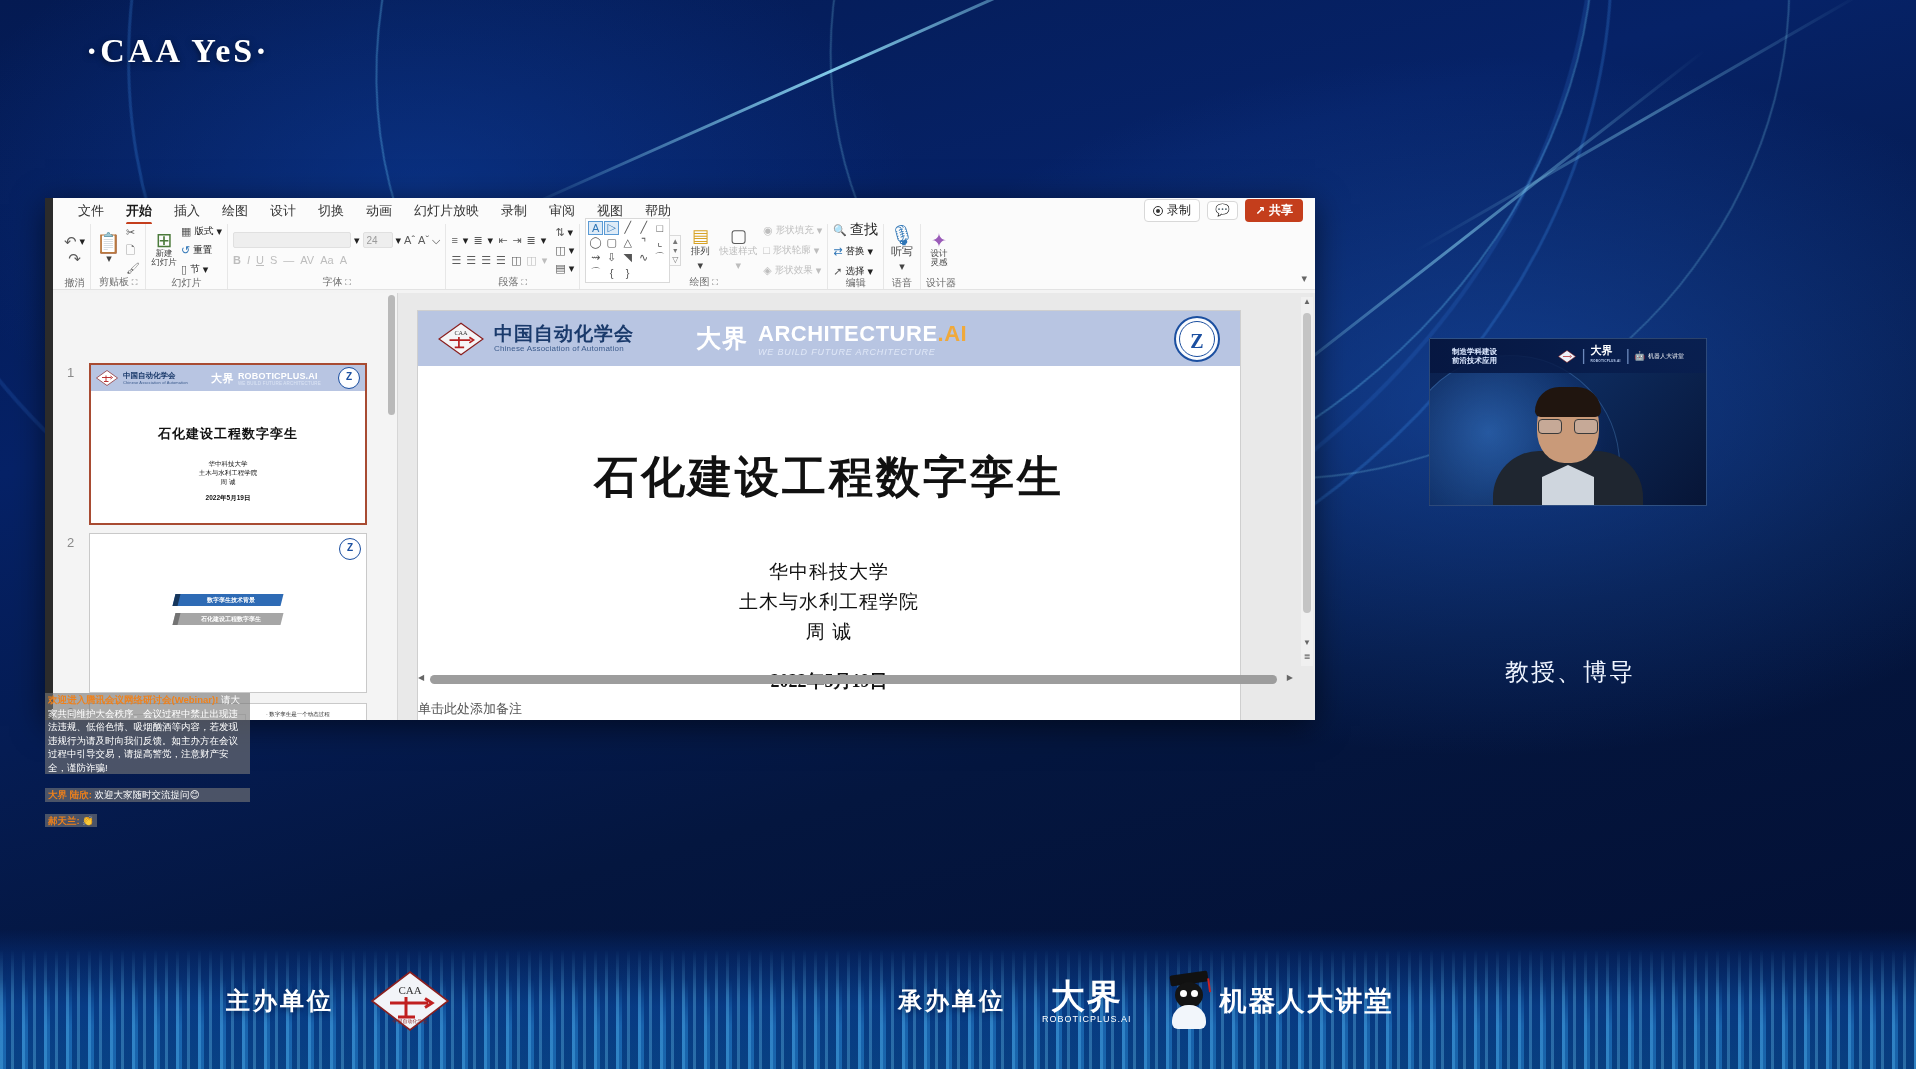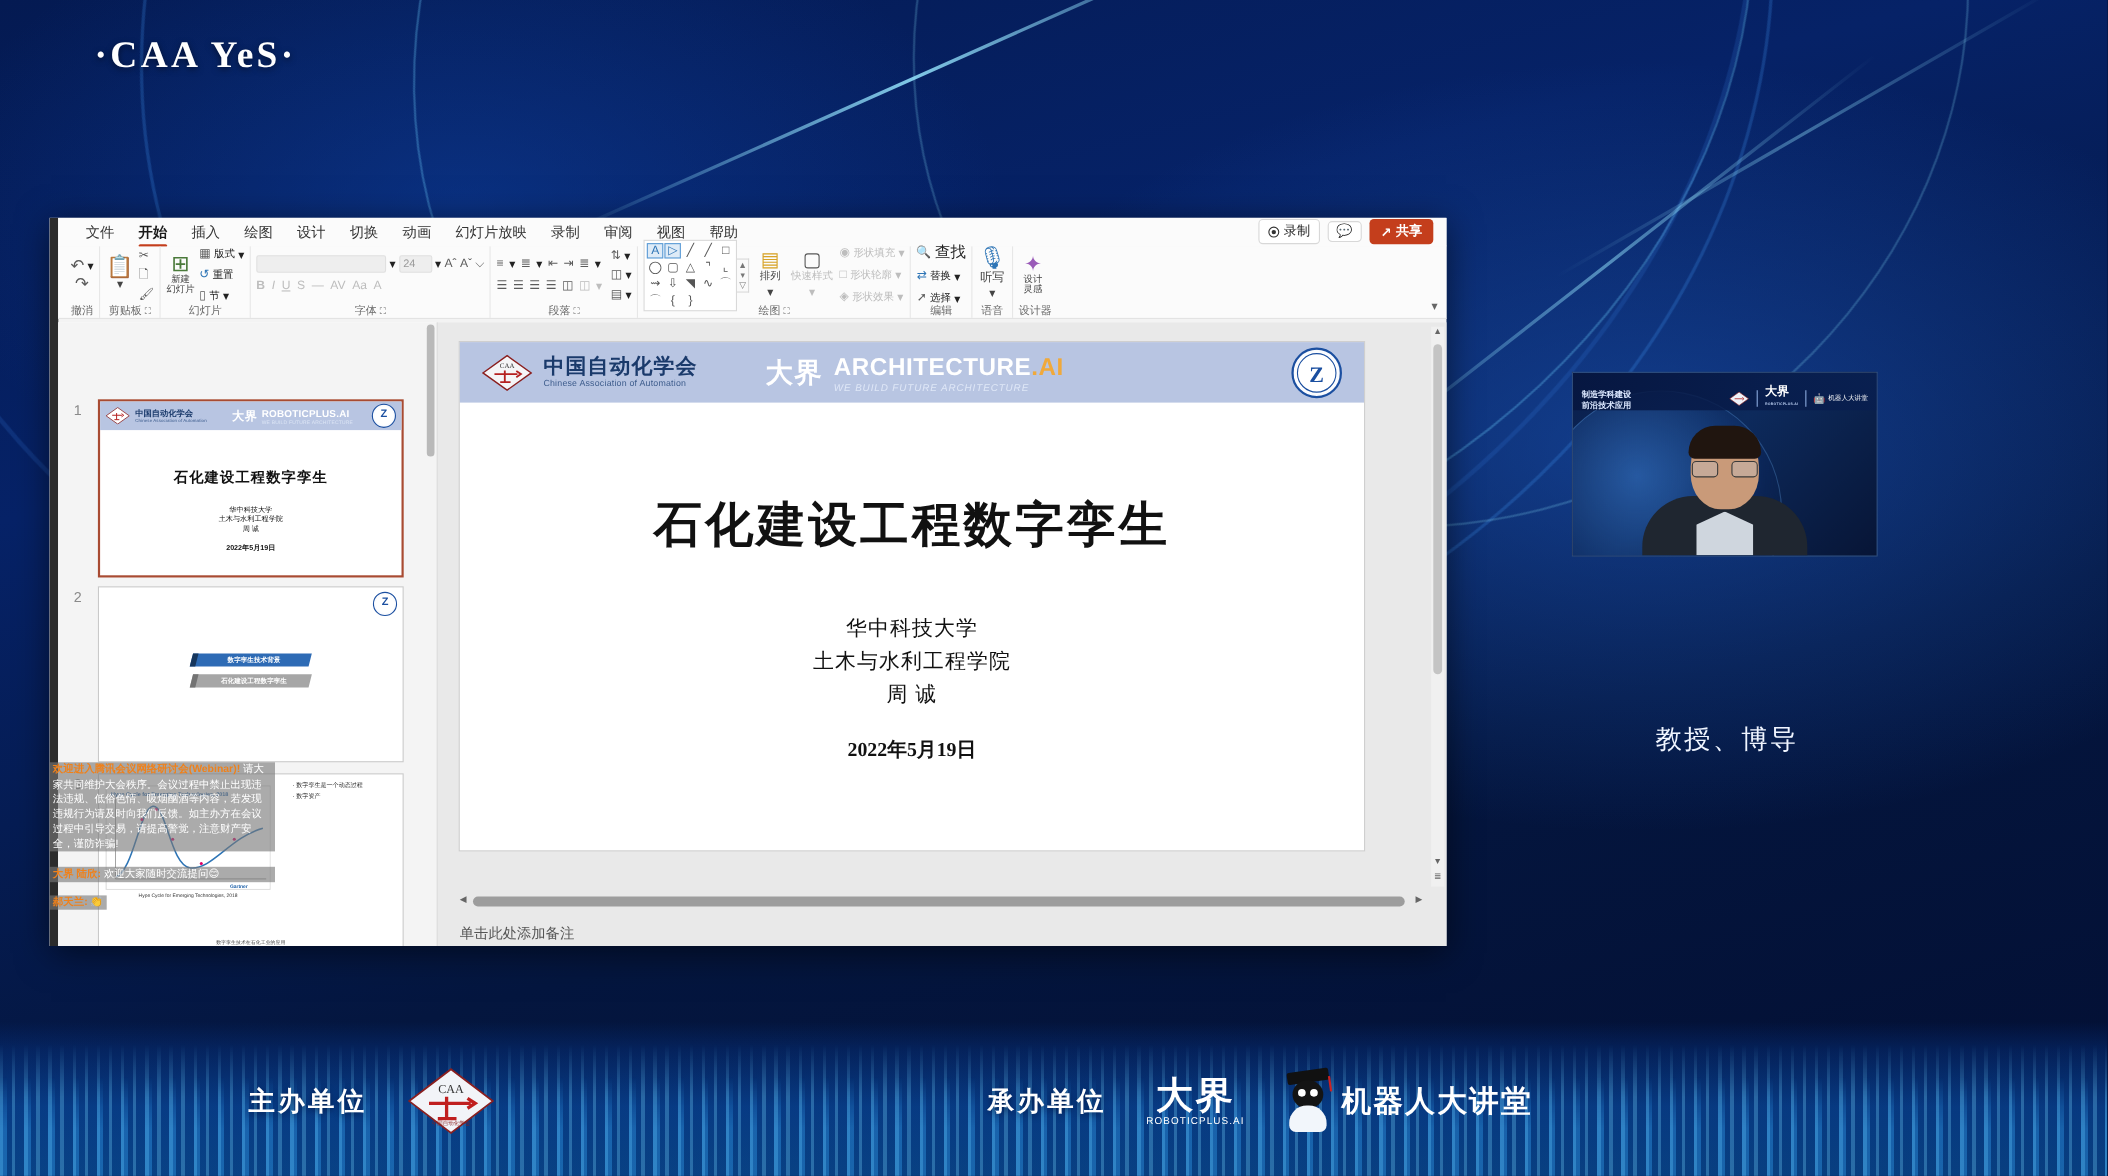--- a/index.html
+++ b/index.html
@@ -41,21 +41,21 @@
   }
   .forum-title {
     position:absolute; left:86px; top:78px;
     font-family: "DejaVu Sans", "Liberation Sans", sans-serif;
     font-weight:bold; font-size:52px; letter-spacing:4px; color:#ffffff;
     text-shadow: 0 3px 10px rgba(0,0,0,.55);
   }
 
   
   #ppt {
-    position:absolute; left:45px; top:198px; width:1270px; height:662px;
+    position:absolute; left:45px; top:198px; width:1270px; height:522px;
     background:#f3f3f3; z-index:7; overflow:hidden;
     box-shadow: 0 6px 30px rgba(0,0,0,.55);
     font-size:12px; color:#222;
   }
   #ppt-leftbar { position:absolute; left:0; top:0; width:8px; height:722px; background:#2b2b2b; }
   .ribbon-wrap { position:absolute; left:8px; top:0; right:0; background:#fbfbfb; }
   .tabs { display:flex; align-items:center; height:26px; padding-left:14px; gap:0px;
           background:#fbfbfb; border-bottom:1px solid #fbfbfb; }
   .tab { font-size:13px; color:#333; padding:2px 11px; cursor:default; position:relative; white-space:nowrap; }
   .tab.active { font-weight:bold; color:#1a1a1a; }
@@ -174,21 +174,21 @@
   .chat-head { color:#f0811a; font-weight:bold; }
   .chat-name { color:#f0811a; font-weight:bold; }
   .chat-emoji { filter: grayscale(.1); }
 
   
   #webcam { position:absolute; left:1429px; top:338px; width:278px; height:168px; z-index:8;
             background:linear-gradient(135deg,#0a1f4d,#0d2a5c 45%,#071536);
             border:1px solid rgba(150,200,255,.25); overflow:hidden; }
   .wc-band { position:absolute; left:0; top:0; width:100%; height:34px;
              background:linear-gradient(90deg,rgba(6,22,64,.9),rgba(8,30,80,.75)); display:flex;
-             align-items:flex-end; justify-content:space-between; padding:0 8px; }
+             align-items:center; justify-content:space-between; padding:0 22px; }
   .wc-txt { font-size:7.5px; color:#dce8ff; line-height:9.5px; font-weight:bold; }
   .wc-logos { display:flex; align-items:center; gap:5px; }
   .wc-caa { width:18px; height:13px; }
   .wc-dj { font-size:11px; font-weight:bold; color:#fff; line-height:11px; }
   .wc-dj small { display:block; font-size:3.2px; color:#b9cdf0; letter-spacing:.2px; }
   .wc-jq { font-size:6px; color:#fff; display:flex; align-items:center; gap:2px; }
   .wc-globe { position:absolute; left:-30px; bottom:-70px; width:220px; height:220px; border-radius:50%;
               background:radial-gradient(circle at 40% 35%, rgba(60,130,220,.55), rgba(10,40,100,.25) 60%, transparent 72%);
               border:1px solid rgba(120,190,255,.25); }
   .person { position:absolute; left:50%; bottom:0; transform:translateX(-50%); width:150px; height:118px; }

